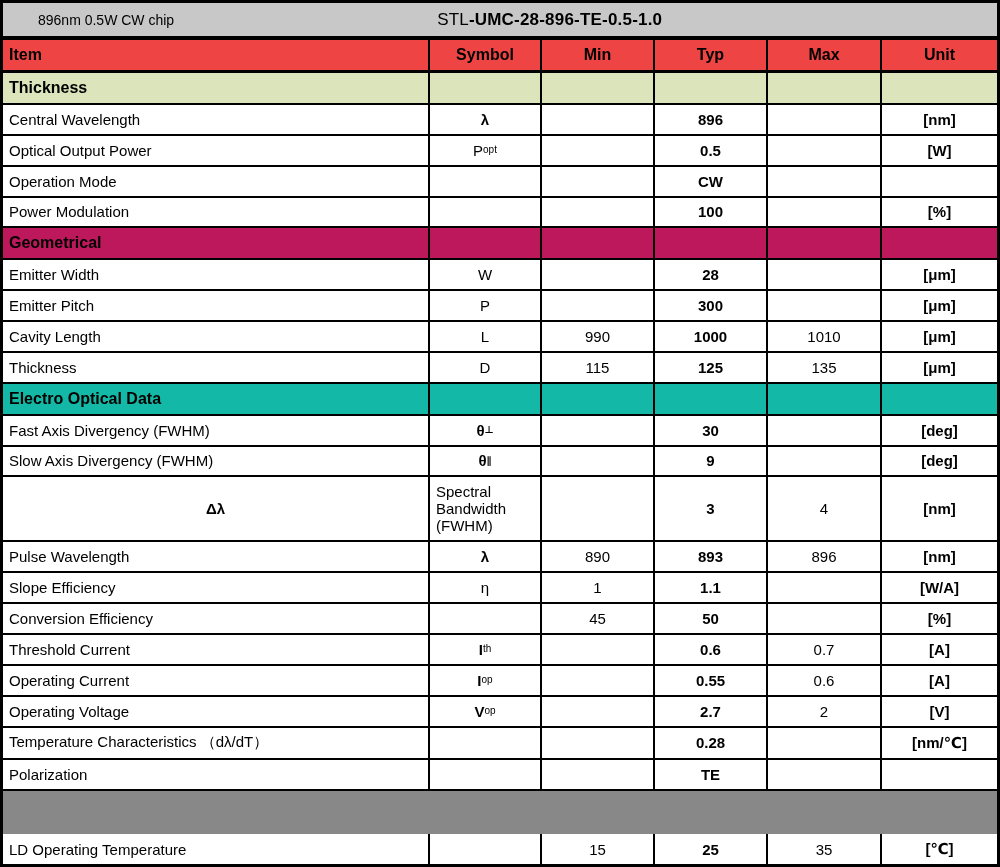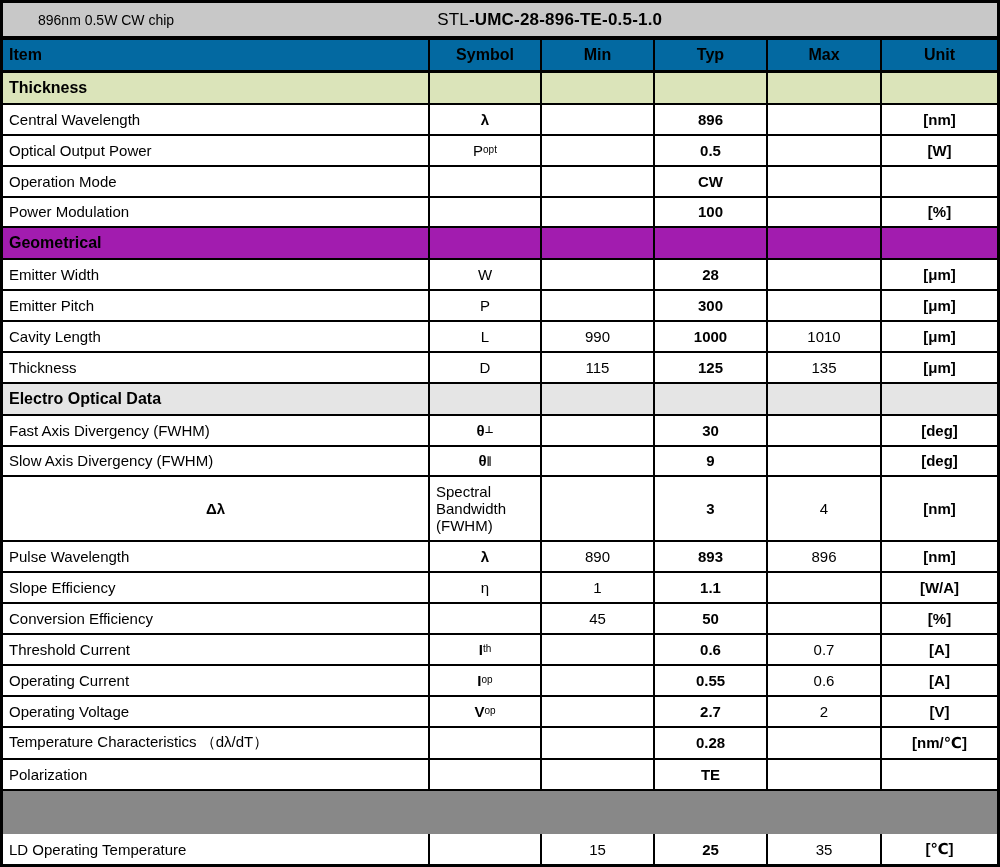--- a/index.html
+++ b/index.html
@@ -37,21 +37,21 @@
     border-right:2px solid #000;
     display:flex;align-items:center;justify-content:center;
     font-size:15px;
     overflow:hidden;
     box-sizing:border-box;
   }
   .cell:last-child{border-right:none;}
   .cell.left{justify-content:flex-start;padding-left:6px;}
   .header-row{
     height:30px;flex:0 0 30px;
-    background:#0369a1;
+    background:#ef4444;
     border-bottom:3px solid #000;
   }
   .header-row .cell{font-weight:bold;font-size:16px;}
   .row{
     flex:1 1 auto;
     border-bottom:2px solid #000;
     background:#ffffff;
   }
   .row:last-child{border-bottom:none;margin-top:43px;}
   .row.section .cell{font-weight:bold;font-size:16px;}
@@ -117,21 +117,21 @@
         <div class="cell bold"></div>
       </div>
       <div class="grid row">
         <div class="cell left">Power Modulation</div>
         <div class="cell"></div>
         <div class="cell"></div>
         <div class="cell bold">100</div>
         <div class="cell"></div>
         <div class="cell bold">[%]</div>
       </div>
-      <div class="grid row section" style="background: #a21caf;">
+      <div class="grid row section" style="background: #be185d;">
         <div class="cell left">Geometrical</div>
         <div class="cell"></div>
         <div class="cell"></div>
         <div class="cell"></div>
         <div class="cell"></div>
         <div class="cell"></div>
       </div>
       <div class="grid row">
         <div class="cell left">Emitter Width</div>
         <div class="cell">
@@ -165,21 +165,21 @@
       <div class="grid row">
         <div class="cell left">Thickness</div>
         <div class="cell">
           <span>D</span>
         </div>
         <div class="cell">115</div>
         <div class="cell bold">125</div>
         <div class="cell">135</div>
         <div class="cell bold">[μm]</div>
       </div>
-      <div class="grid row section" style="background: #e5e5e5; text-align: center;">
+      <div class="grid row section" style="background: #14b8a6; text-align: center;">
         <div class="cell left">Electro Optical Data</div>
         <div class="cell"></div>
         <div class="cell"></div>
         <div class="cell"></div>
         <div class="cell"></div>
         <div class="cell"></div>
       </div>
       <div class="grid row">
         <div class="cell left">Fast Axis Divergency (FWHM)</div>
         <div class="cell">

